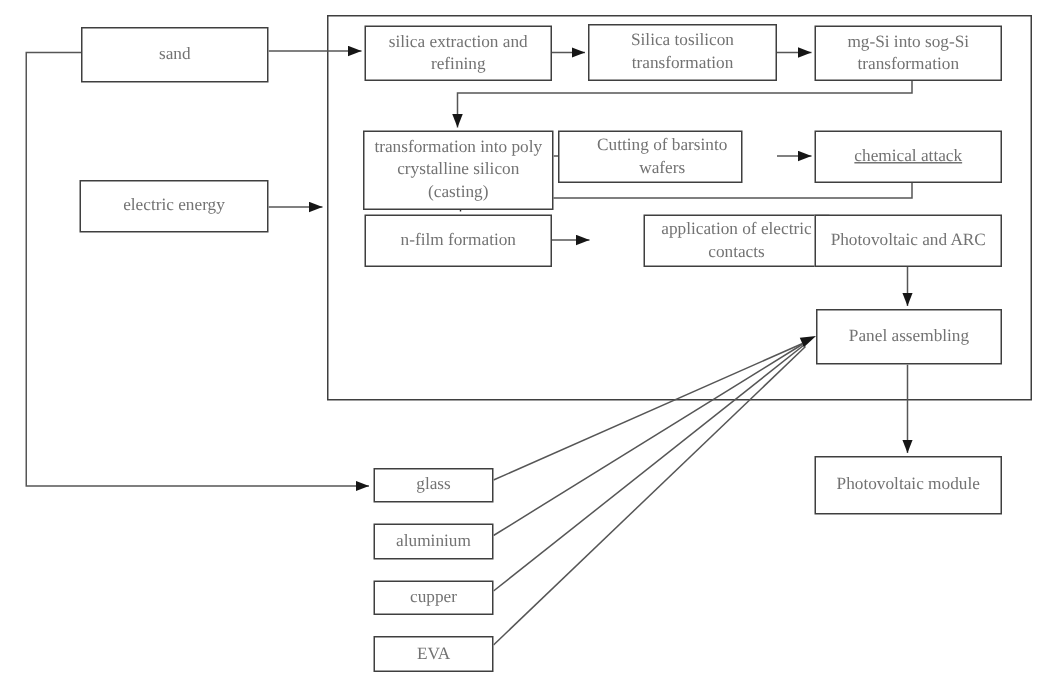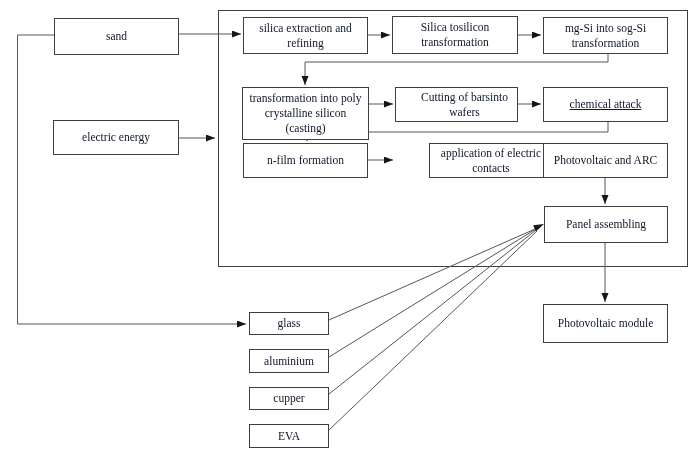--- a/index.html
+++ b/index.html
@@ -1,21 +1,21 @@
 <!DOCTYPE html>
 <html><head>
 <meta charset="utf-8">
 <style>
   html,body{margin:0;padding:0;background:#ffffff;}
   .stage{
     position:relative;
     width:700px;height:459px;
     background:#ffffff;
     font-family:"Liberation Serif","DejaVu Serif",serif;
-    color:#0f172a;
+    color:#737373;
     overflow:hidden;
   }
   .frame{
     position:absolute;
     border:1px solid #3f3f3f;
     box-sizing:border-box;
     background:transparent;
     z-index:0;
   }
   svg.wires{
@@ -96,21 +96,21 @@
   <div class="box" style="left:392px;top:16px;width:126px;height:38px;">
     <span>Silica tosilicon transformation</span>
   </div>
   <div class="box" style="left:543px;top:17px;width:125px;height:37px;">
     <span>mg-Si into sog-Si transformation</span>
   </div>
 
   <div class="box" style="left:242px;top:87px;width:127px;height:53px;">
     <span>transformation into poly crystalline silicon (casting)</span>
   </div>
-  <div class="box" style="left:395px;top:87px;width:123px;height:35px;padding-left:20px;">
+  <div class="box" style="left:372px;top:87px;width:123px;height:35px;padding-left:20px;">
     <span>Cutting of barsinto wafers</span>
   </div>
   <div class="box" style="left:543px;top:87px;width:125px;height:35px;text-decoration:underline;">
     <span>chemical attack</span>
   </div>
 
   <div class="box" style="left:243px;top:143px;width:125px;height:35px;">
     <span>n-film formation</span>
   </div>
   <div class="box" style="left:395px;top:143px;width:124px;height:35px;margin-left:34px;">

